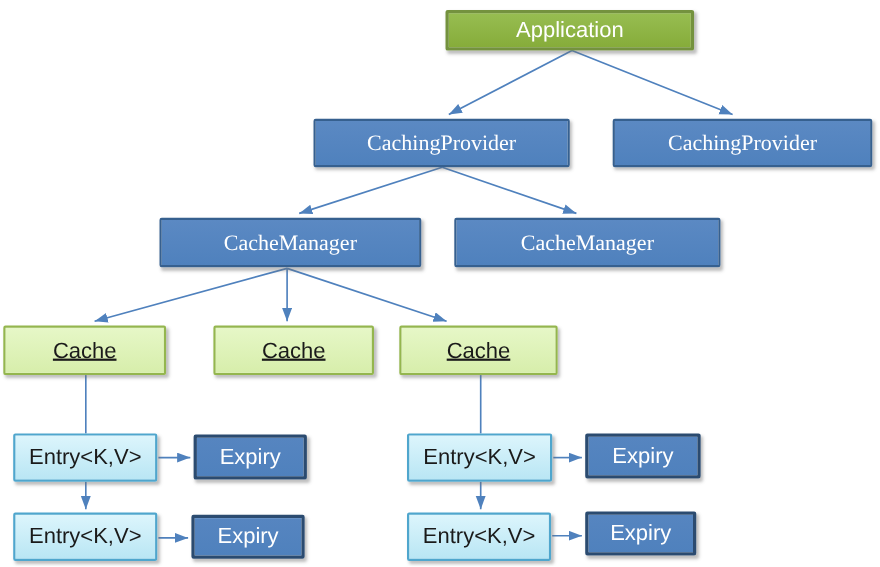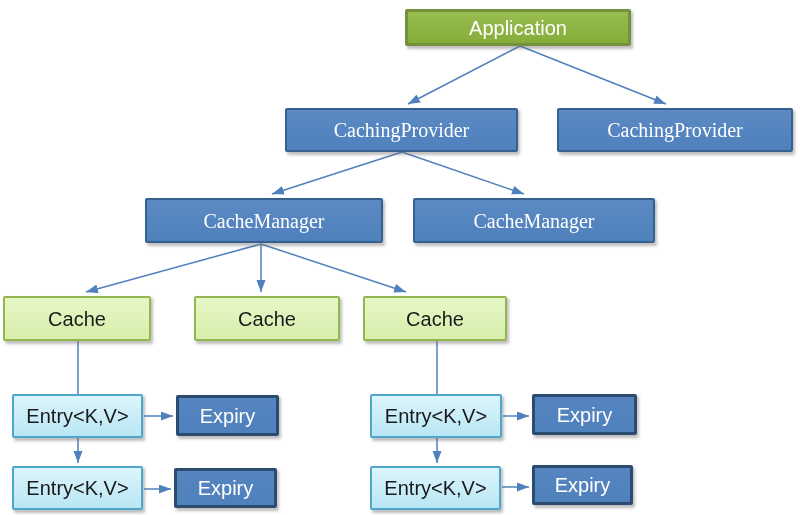--- a/index.html
+++ b/index.html
@@ -54,20 +54,21 @@
   .node.expiry {
     background: linear-gradient(to bottom, #5685c0, var(--blue-fill, #4f81bd));
     border: 3px solid var(--expiry-border, #2b4b70);
     color: var(--text-light, #ffffff);
     text-align: right;
   }
   .node.cache {
     background: linear-gradient(to bottom, #e6f7c7, var(--cache-fill, #d7eeab));
     border: 2px solid var(--cache-border, #94b64e);
     color: var(--text-dark, #1a1a1a);
+    text-decoration: underline;
   }
   .node.entry {
     background: linear-gradient(to bottom, #dcf5fc, var(--entry-fill, #b9e6f4));
     border: 2px solid var(--entry-border, #4fa6cd);
     color: var(--text-dark, #1a1a1a);
   }
 
   
   #n-application { left: 405px; top: 9px;  width: 226px; height: 37px; }
   #n-cp-left     { left: 285px; top: 108px; width: 233px; height: 44px; }

